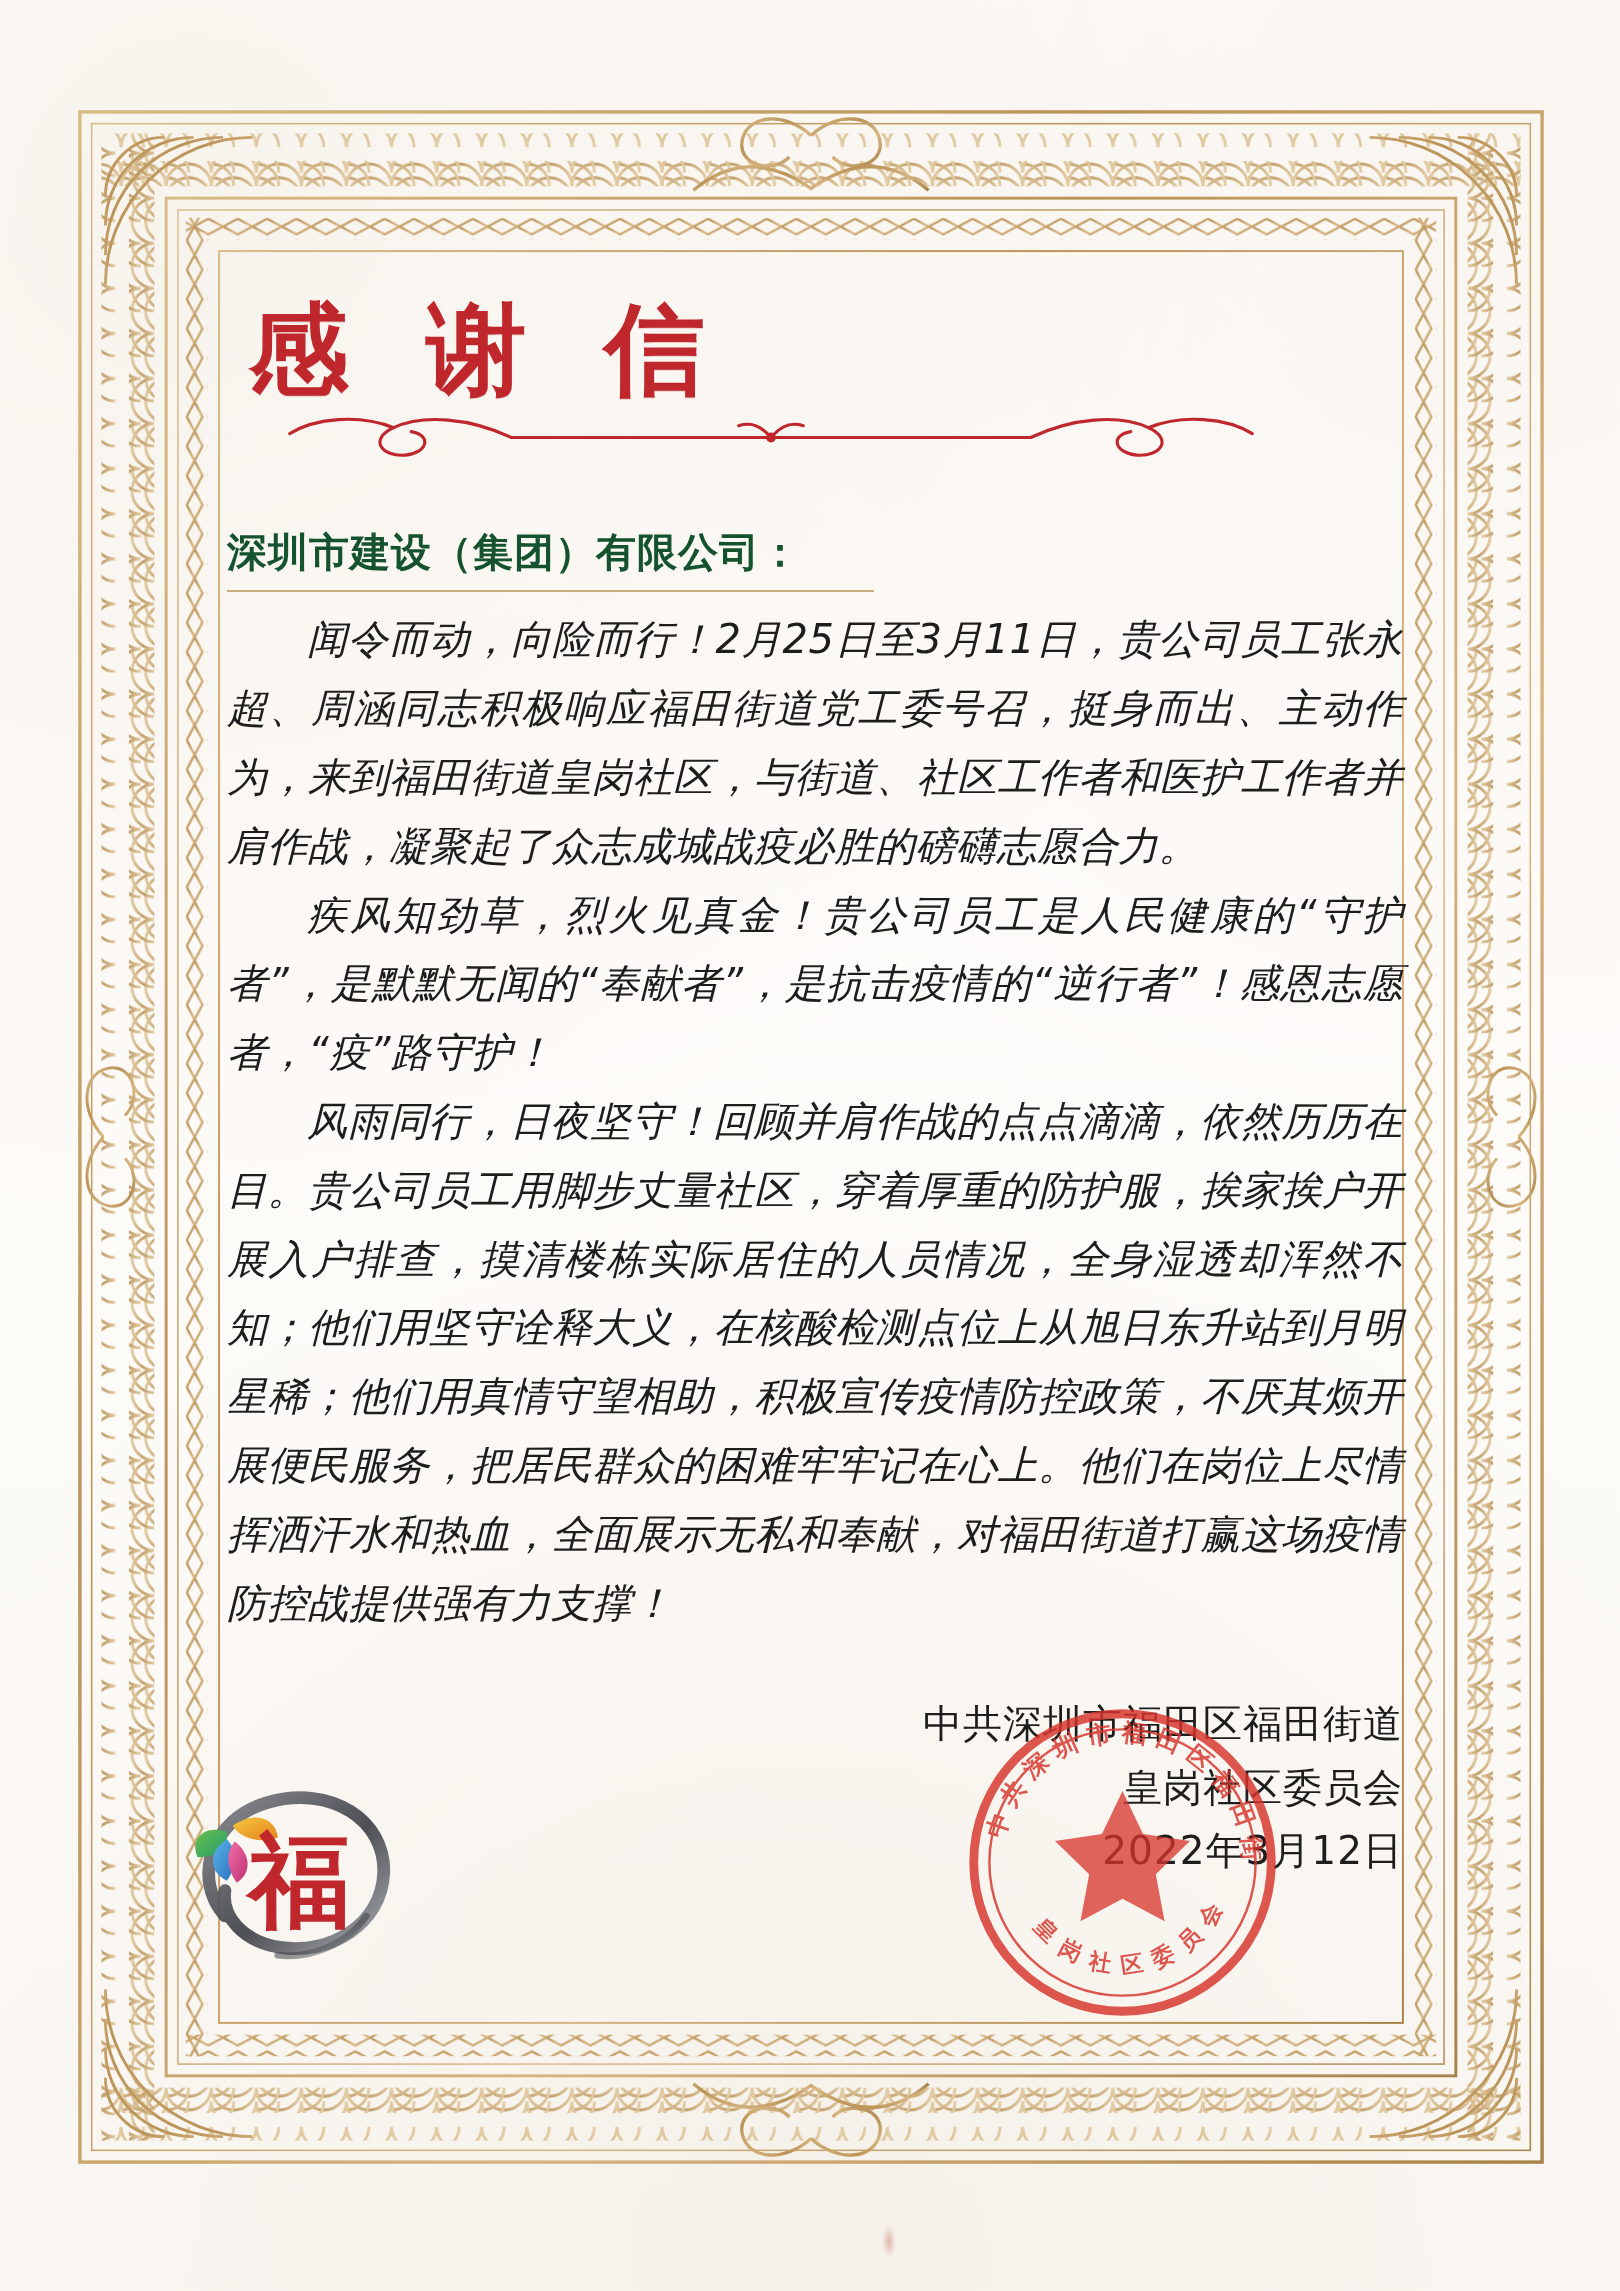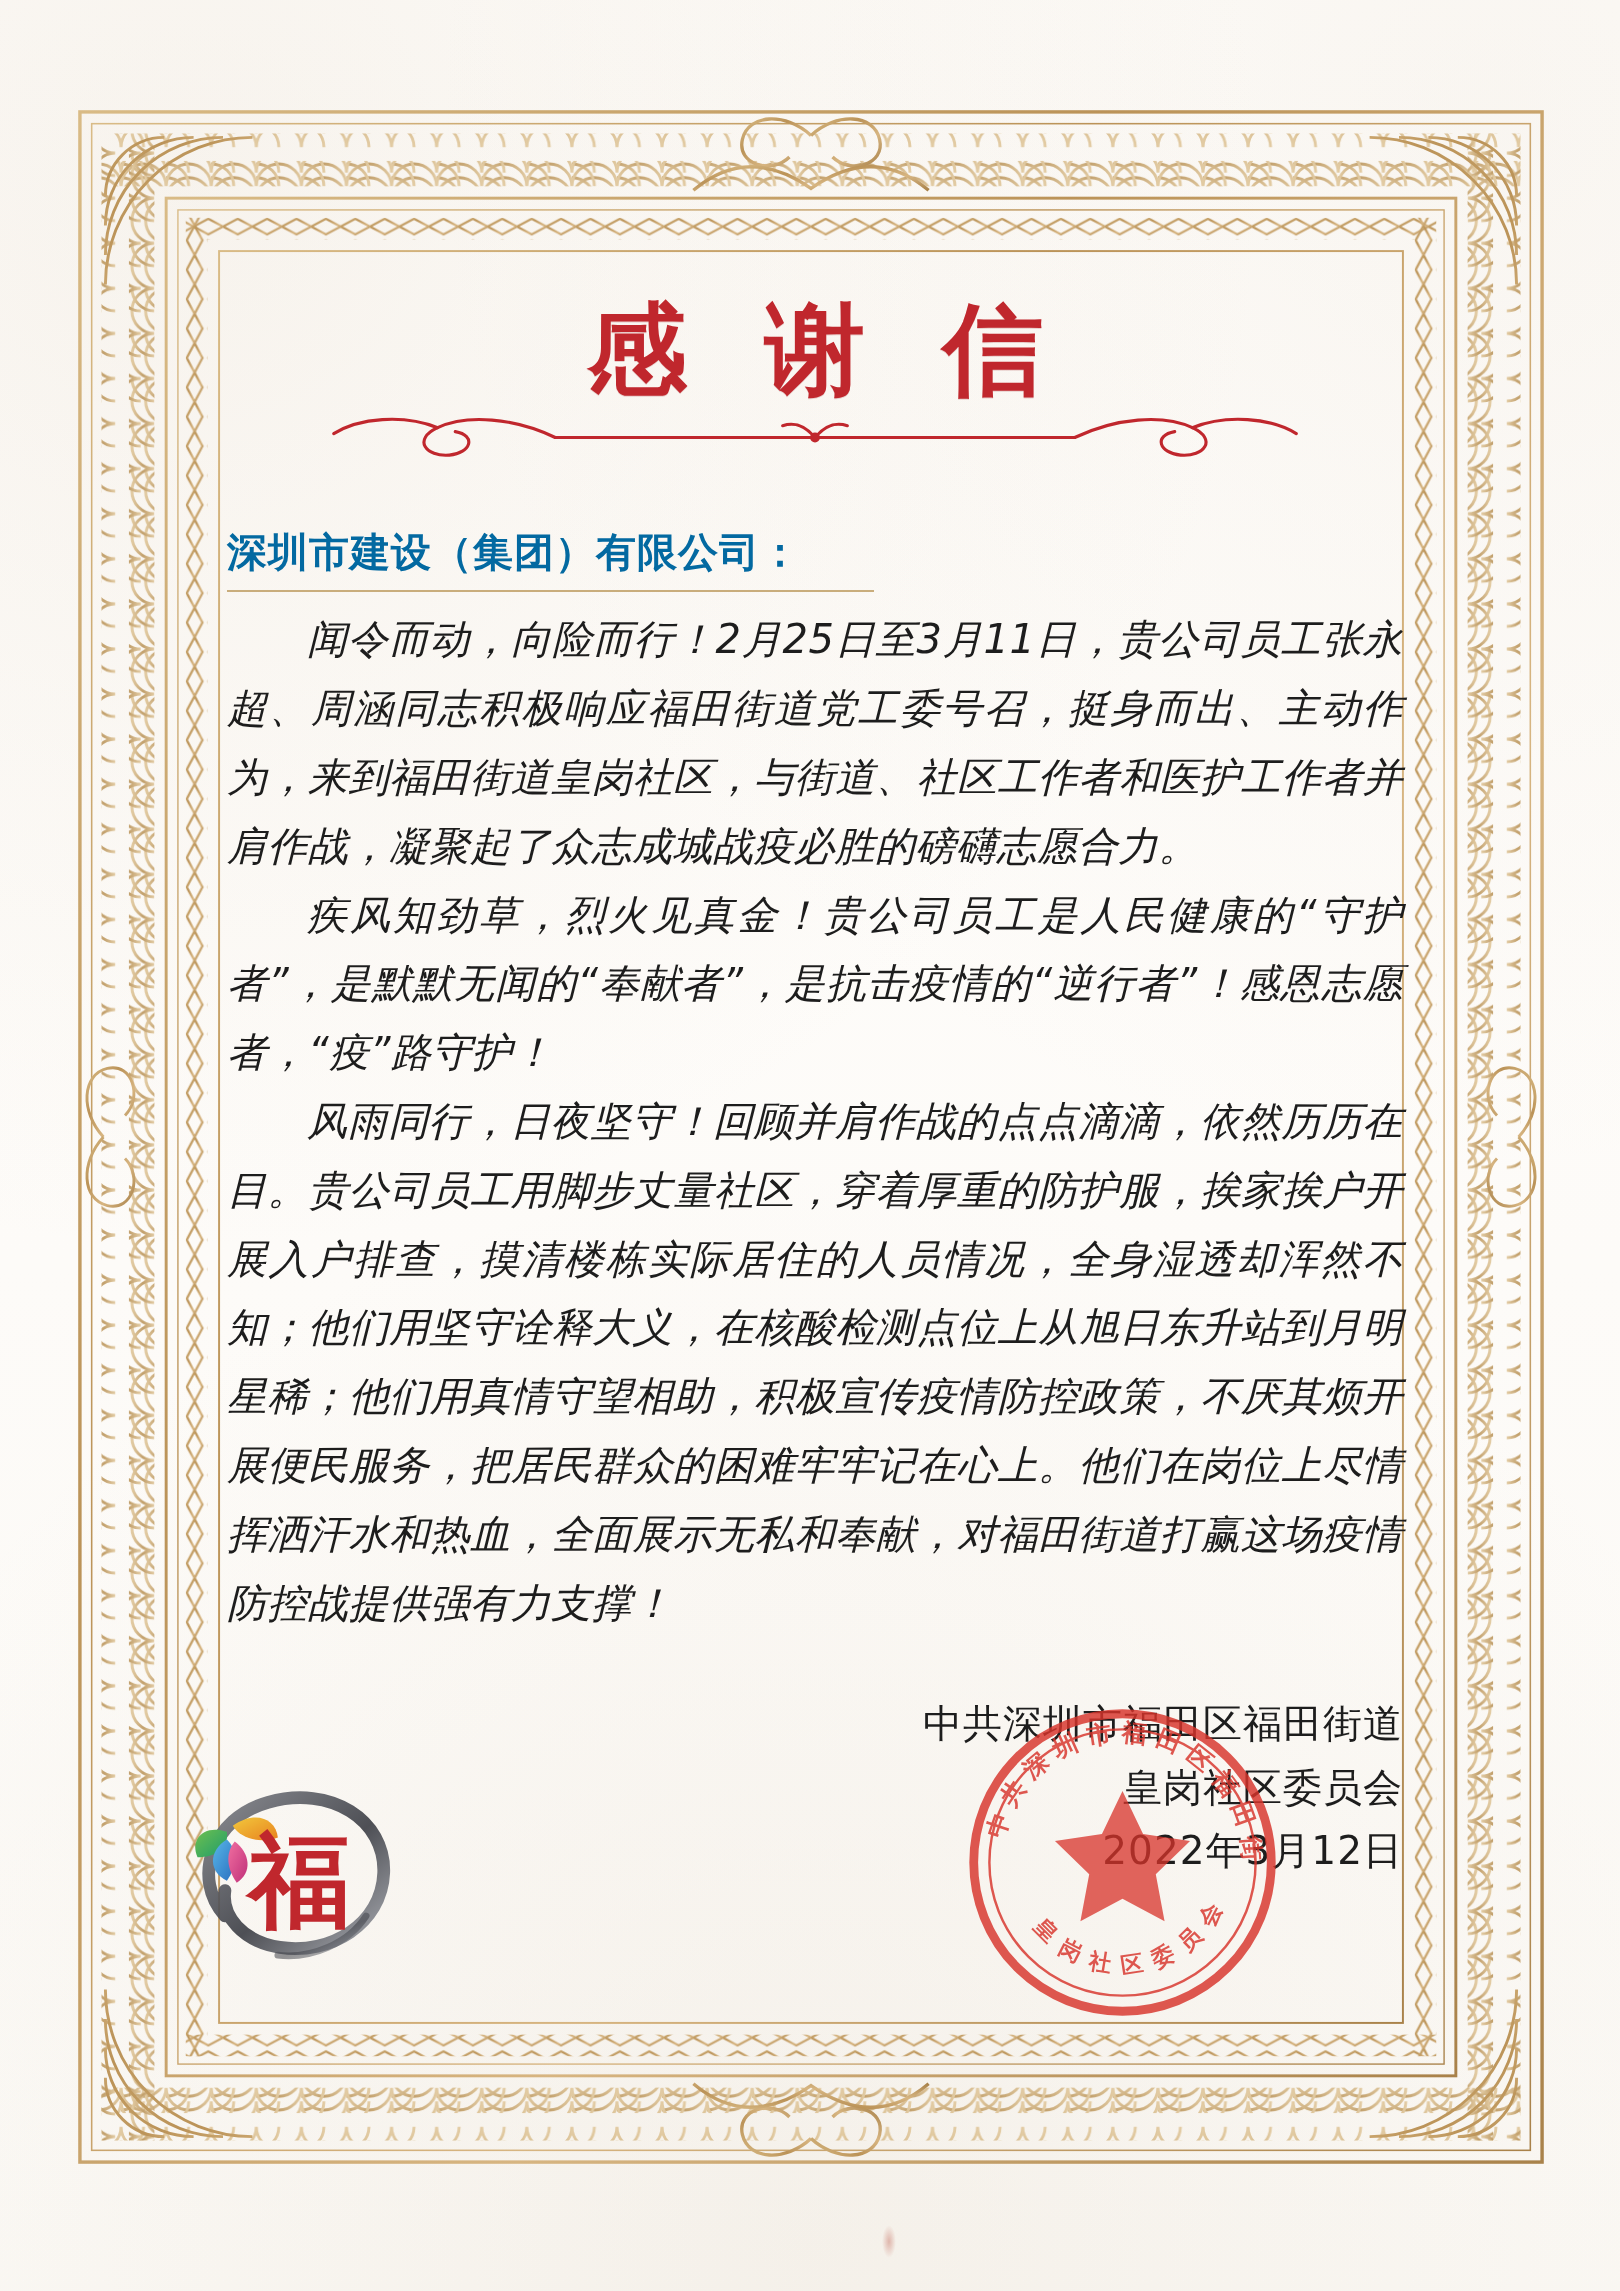--- a/index.html
+++ b/index.html
@@ -46,21 +46,21 @@
 
   
   .content {
     position: absolute;
     left: 227px;
     top: 294px;
     width: 1176px;
   }
 
   .title-block {
-    text-align: center;
+    text-align: left;
     position: relative;
     height: 225px;
   }
   .doc-title {
     font-family: "DejaVu Serif", "Liberation Serif", serif;
     font-weight: 700;
     font-size: 100px;
     letter-spacing: 21.6px;
     color: #c0272d;
     line-height: 1.1;
@@ -77,21 +77,21 @@
   .addressee-wrap {
     margin-top: 5.9px;
     padding-bottom: 9.8px;
     border-bottom: 2px solid #c9ad7c;
     width: 647px;
   }
   .addressee {
     font-family: "DejaVu Sans", "Liberation Sans", sans-serif;
     font-weight: 700;
     font-size: 40px;
-    color: #0369a1;
+    color: #14532d;
     letter-spacing: 1px;
     white-space: nowrap;
   }
 
   .body-text {
     margin-top: 13.7px;
     font-family: "DejaVu Sans", "Liberation Sans", sans-serif;
     font-size: 40px;
     line-height: 1.72;
     color: #1d1d1d;

